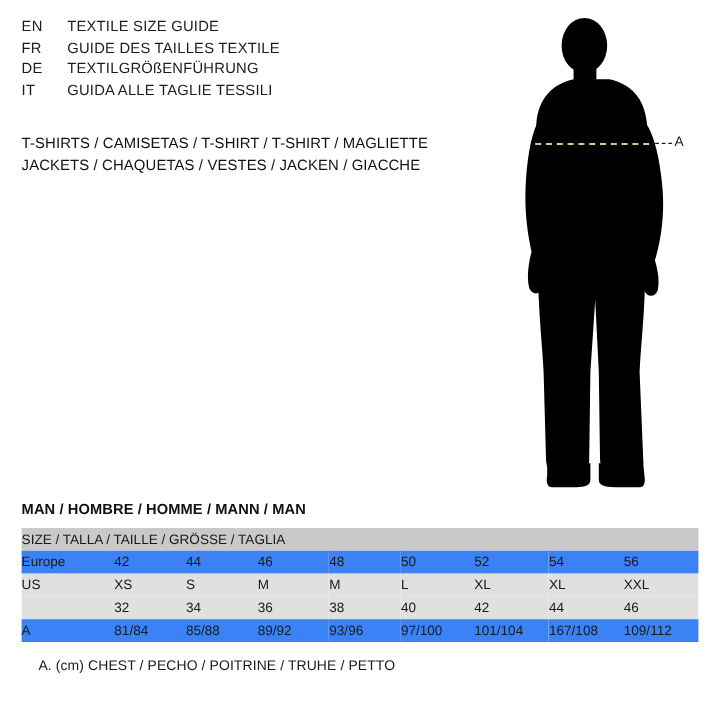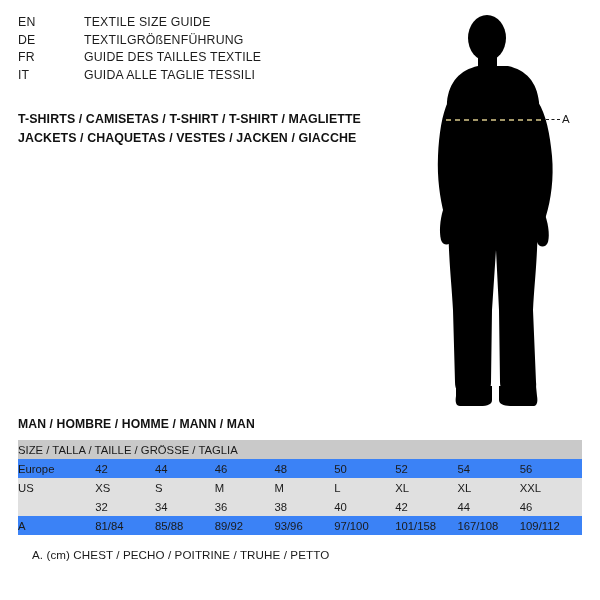--- a/index.html
+++ b/index.html
@@ -36,33 +36,32 @@
     letter-spacing: 0.2px;
     color: #1c1c1c;
   }
   .lang-code {
     width: 38px;
     flex: 0 0 38px;
   }
   .lang-text {
     flex: 1 1 auto;
     white-space: nowrap;
-    margin-left: 28px;
   }
 
   
   .cat-block {
     position: absolute;
     left: 18px;
     top: 110px;
     width: 360px;
   }
   .cat-line {
     font-size: 12.4px;
-    font-weight: bold;
+    font-weight: normal;
     line-height: 19px;
     letter-spacing: 0.1px;
     color: #111111;
     white-space: nowrap;
   }
 
   
   .figure-wrap {
     position: absolute;
     left: 400px;
@@ -149,26 +148,26 @@
 <body>
 
 <div class="page">
 
   <div class="lang-block">
     <div class="lang-row">
       <span class="lang-code">EN</span>
       <span class="lang-text">TEXTILE SIZE GUIDE</span>
     </div>
     <div class="lang-row">
+      <span class="lang-code">FR</span>
+      <span class="lang-text">GUIDE DES TAILLES TEXTILE</span>
+    </div>
+    <div class="lang-row">
       <span class="lang-code">DE</span>
       <span class="lang-text">TEXTILGRÖßENFÜHRUNG</span>
-    </div>
-    <div class="lang-row">
-      <span class="lang-code">FR</span>
-      <span class="lang-text">GUIDE DES TAILLES TEXTILE</span>
     </div>
     <div class="lang-row">
       <span class="lang-code">IT</span>
       <span class="lang-text">GUIDA ALLE TAGLIE TESSILI</span>
     </div>
   </div>
 
   <div class="cat-block">
     <div class="cat-line">T-SHIRTS / CAMISETAS / T-SHIRT / T-SHIRT / MAGLIETTE</div>
     <div class="cat-line">JACKETS / CHAQUETAS / VESTES / JACKEN / GIACCHE</div>
@@ -253,21 +252,21 @@
         <td class="cell-val">44</td>
         <td class="cell-val">46</td>
       </tr>
       <tr class="row-plain">
         <td class="cell-label">A</td>
         <td class="cell-val">81/84</td>
         <td class="cell-val">85/88</td>
         <td class="cell-val">89/92</td>
         <td class="cell-val">93/96</td>
         <td class="cell-val">97/100</td>
-        <td class="cell-val">101/158</td>
+        <td class="cell-val">101/104</td>
         <td class="cell-val">167/108</td>
         <td class="cell-val">109/112</td>
       </tr>
     </tbody>
   </table>
 
   <div class="footnote">A. (cm) CHEST / PECHO / POITRINE / TRUHE / PETTO</div>
 
 </div>
 

